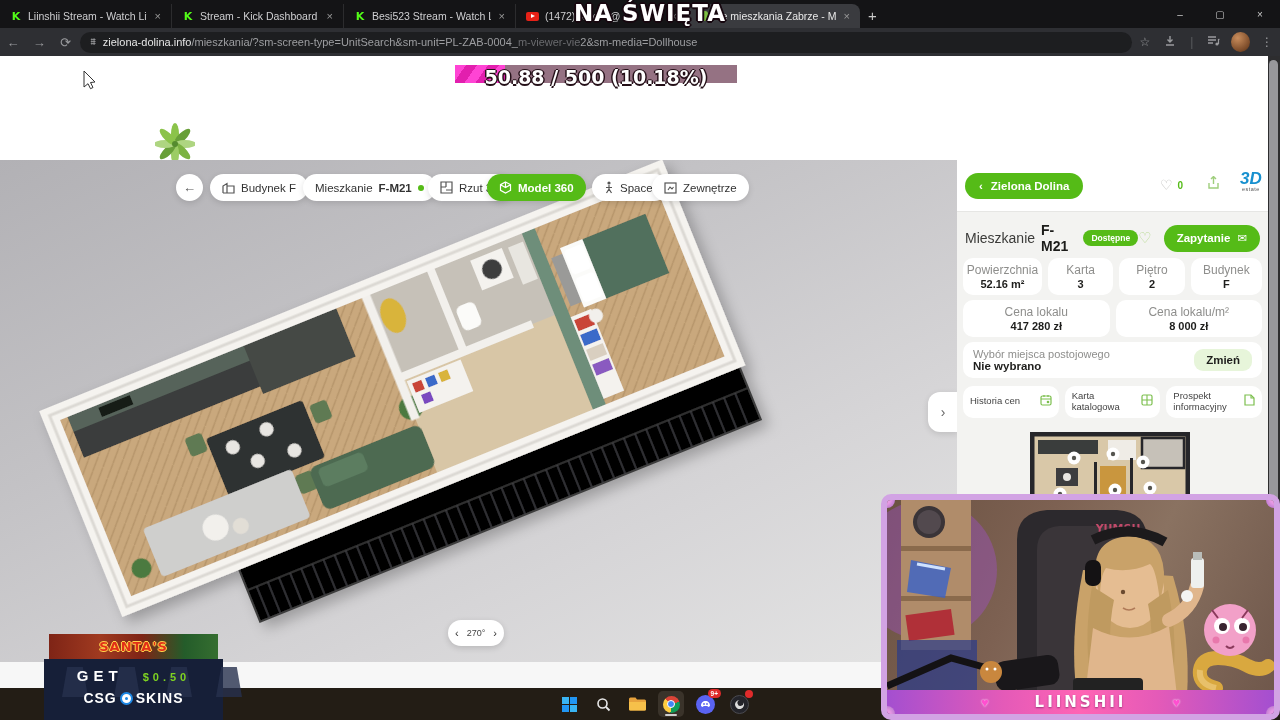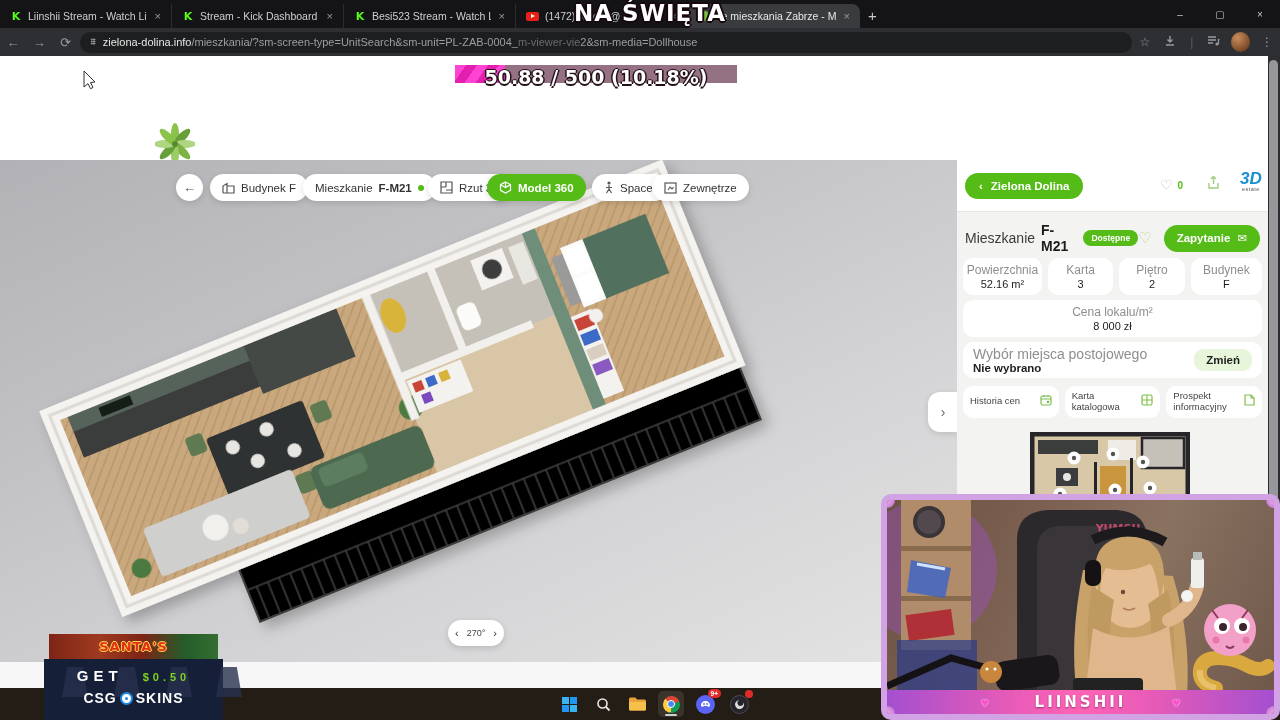--- a/index.html
+++ b/index.html
@@ -93,24 +93,24 @@
   #unit-label { font-size:14px; color:#3b3b39; }
   #unit-code { font-size:14px; font-weight:800; color:#1c1c1a; margin-left:6px; }
   #status-badge { margin-left:8px; background:#55bb17; color:#fff; font-size:8.5px; font-weight:bold;
                   padding:3px 8px; border-radius:9px; }
   #unit-heart { margin-left:auto; color:#b9db94; font-size:15px; }
   #btn-zapytanie { margin-left:12px; background:#55bb17; color:#fff; font-weight:bold; font-size:11.5px;
                    border-radius:14px; height:27px; display:flex; align-items:center; gap:7px; padding:0 13px; }
   .cardrow { position:absolute; left:6px; width:299px; display:flex; gap:6px; }
   .scard { background:#fff; border-radius:10px; text-align:center; padding:5px 2px; }
   .scard .lb { font-size:12px; color:#8e8e8c; }
-  .scard .vl { font-size:11px; font-weight:400; color:#1e1e1c; margin-top:1px; }
+  .scard .vl { font-size:11px; font-weight:700; color:#1e1e1c; margin-top:1px; }
   #parking { position:absolute; left:6px; top:334px; width:299px; height:36px; background:#fff; border-radius:10px;
              display:flex; align-items:center; padding:0 10px; }
-  #parking .lb { font-size:14px; color:#8e8e8c; }
+  #parking .lb { font-size:11px; color:#8e8e8c; }
   #parking .vl { font-size:11.5px; font-weight:800; color:#1e1e1c; }
   #btn-zmien { margin-left:auto; background:#e7f5da; border-radius:9px; font-size:11.5px; font-weight:800;
                color:#1e1e1c; padding:5px 12px; }
   .doccard { background:#fff; border-radius:10px; flex:1; display:flex; align-items:center; padding:5px 7px;
              font-size:9.5px; color:#444; line-height:1.15; }
   .doccard .ic { margin-left:auto; color:#7cbf4e; }
   #thumb { position:absolute; left:73px; top:272px; width:160px; height:72px; }
 
   
   #footer-strip { left:0; top:662px; width:1268px; height:26px; background:#f7f7f7; }
@@ -444,20 +444,24 @@
         <div class="lb">Piętro</div>
         <div class="vl">2</div>
       </div>
       <div class="scard" style="flex:.9">
         <div class="lb">Budynek</div>
         <div class="vl">F</div>
       </div>
     </div>
 
     <div class="cardrow" style="top:140px">
+      <div class="scard" style="flex:1">
+        <div class="lb">Cena lokalu</div>
+        <div class="vl">417 280 zł</div>
+      </div>
       <div class="scard" style="flex:1">
         <div class="lb">Cena lokalu/m²</div>
         <div class="vl">8 000 zł</div>
       </div>
     </div>
 
     <div id="parking" style="top:182px">
       <div>
         <div class="lb">Wybór miejsca postojowego</div>
         <div class="vl">Nie wybrano</div>

